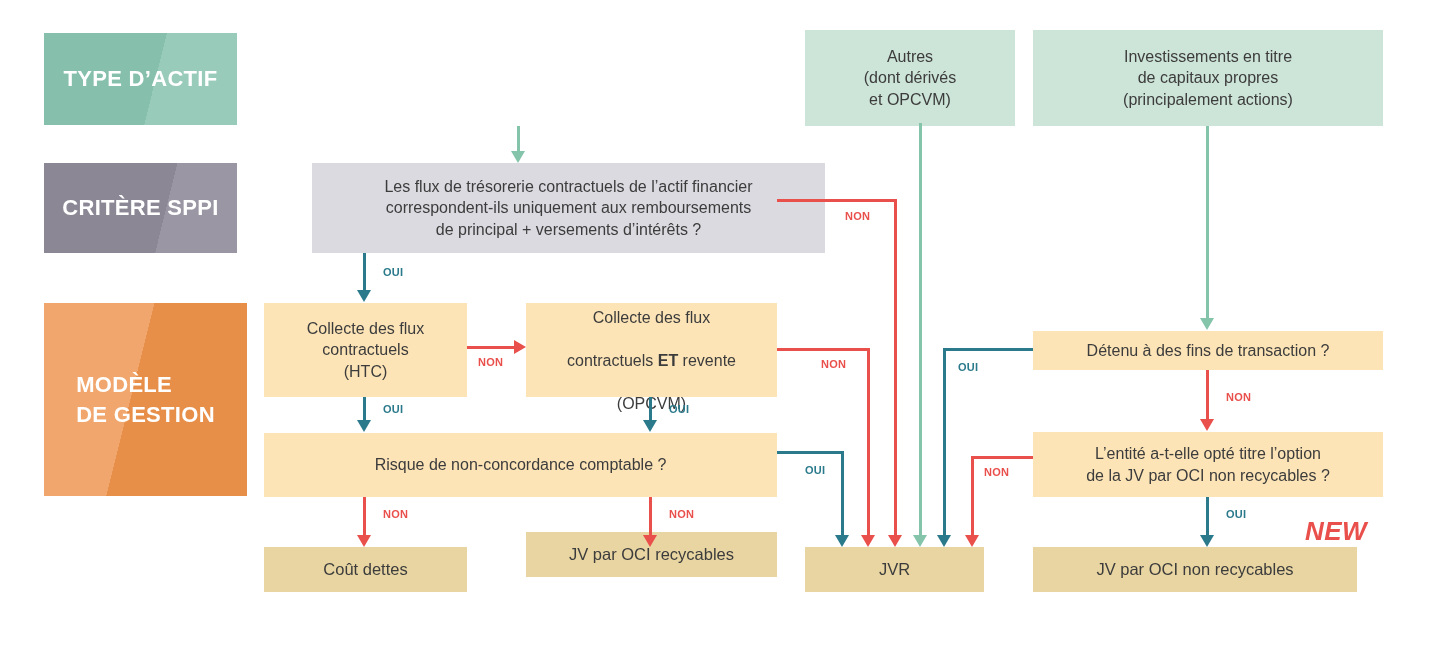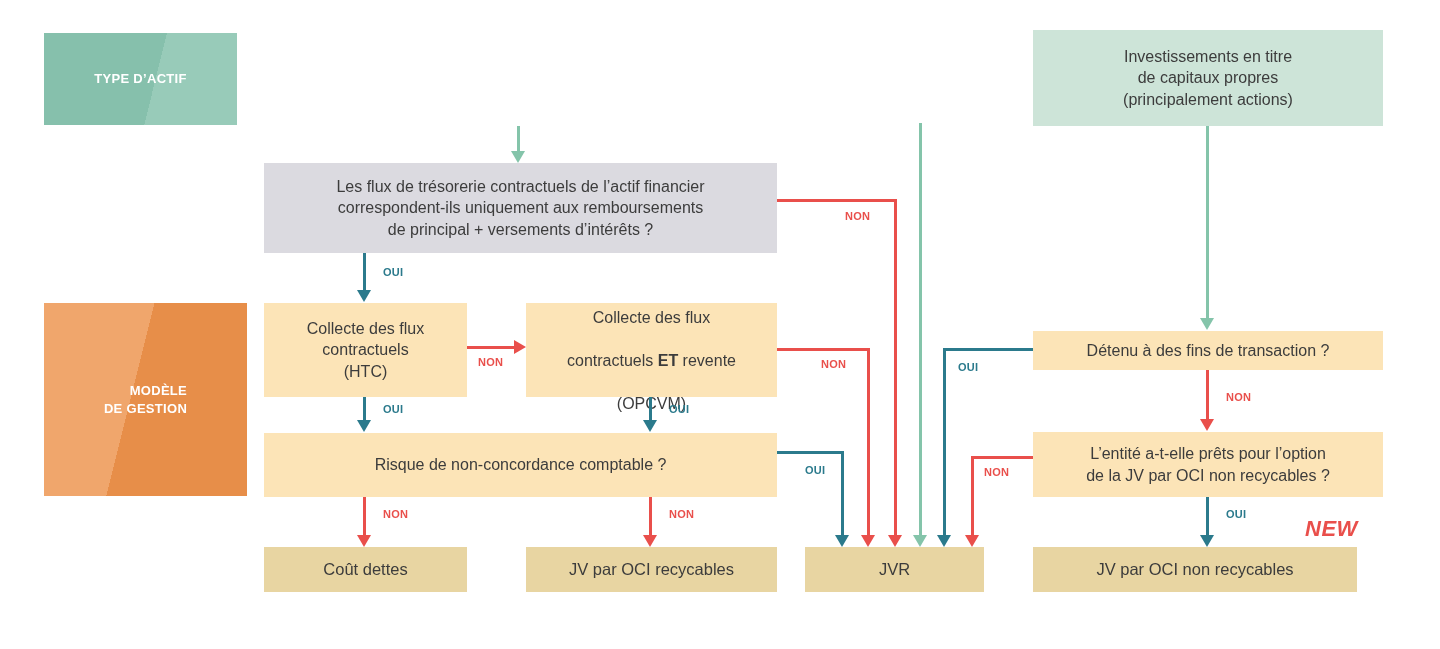--- a/index.html
+++ b/index.html
@@ -4,27 +4,27 @@
 <style>
   * { margin:0; padding:0; box-sizing:border-box; }
   html,body { background:#ffffff; }
   body { font-family:"Liberation Sans", sans-serif; }
   .canvas { position:relative; width:1440px; height:649px; background:#ffffff; overflow:hidden; }
 
   .bx { position:absolute; display:flex; align-items:center; justify-content:center;
         text-align:center; white-space:pre-line; color:var(--text-dark);
         font-size:16px; line-height:1.34; }
   .mintbx  { background:var(--mint-bg); }
-  .graybx  { background:var(--gray-bg); }
+  .graybx  { background:var(--gray-bg);margin-left:48px; }
   .peachbx { background:var(--peach-bg); }
   .tanbx   { background:var(--tan-bg); font-size:16.5px; }
 
   .rowlbl { position:absolute; display:flex; align-items:center; justify-content:center;
-            text-align:right; white-space:pre-line; color:#ffffff; font-weight:bold;
-            font-size:13px; letter-spacing:.3px; line-height:1.35; }
+            text-align:left; white-space:pre-line; color:#ffffff; font-weight:bold;
+            font-size:22px; letter-spacing:.3px; line-height:1.35; }
   .lbl-actif { background:linear-gradient(104deg, var(--lbl-teal-a) 57%, var(--lbl-teal-b) 57%); }
   .lbl-sppi  { background:linear-gradient(104deg, var(--lbl-gray-a) 62%, var(--lbl-gray-b) 62%); }
   .lbl-mdg   { background:linear-gradient(104deg, var(--lbl-orange-b) 44%, var(--lbl-orange-a) 44%); }
   .lbl-eval  { background:linear-gradient(104deg, var(--lbl-gold-b) 57%, var(--lbl-gold-a) 57%); }
 
   .ln { position:absolute; }
   .ln.red  { background:var(--red); }
   .ln.teal { background:var(--dark-teal); }
   .ln.mint { background:var(--light-teal); }
 
@@ -34,31 +34,35 @@
   .ah.down.red   { border-top-color:var(--red); }
   .ah.down.teal  { border-top-color:var(--dark-teal); }
   .ah.down.mint  { border-top-color:var(--light-teal); }
   .ah.right.red  { border-left-color:var(--red); }
 
   .clbl { position:absolute; font-weight:bold; font-size:11px; letter-spacing:.2px; }
   .clbl.oui { color:var(--dark-teal);text-align:center; }
   .clbl.non { color:var(--red); }
 
   .newbadge { position:absolute; color:var(--red); font-weight:bold; font-style:italic;
-              font-size:22px; letter-spacing:.5px; }
+              font-size:26px; letter-spacing:.5px; }
 </style>
 </head>
 <body>
 
 <div class="canvas">
 
   <div class="rowlbl lbl-actif" style="left:44px;top:33px;width:193px;height:92px">TYPE D’ACTIF</div>
+  <div class="rowlbl lbl-sppi" style="left:44px;top:163px;width:193px;height:90px">CRITÈRE SPPI</div>
   <div class="rowlbl lbl-mdg" style="left:44px;top:303px;width:203px;height:193px">MODÈLE
 DE GESTION</div>
 
+  <div class="bx mintbx" style="left:805px;top:30px;width:210px;height:96px">Autres
+(dont dérivés
+et OPCVM)</div>
   <div class="bx mintbx" style="left:1033px;top:30px;width:350px;height:96px">Investissements en titre
 de capitaux propres
 (principalement actions)</div>
 
   <div class="bx graybx" style="left:264px;top:163px;width:513px;height:90px">Les flux de trésorerie contractuels de l’actif financier
 correspondent-ils uniquement aux remboursements
 de principal + versements d’intérêts ?</div>
 
   <div class="bx peachbx" style="left:264px;top:303px;width:203px;height:94px">Collecte des flux
 contractuels
@@ -67,25 +71,25 @@
   <div class="bx peachbx" style="left:526px;top:303px;width:251px;height:94px">
     <div>
       <span>Collecte des flux</span><br>
       <span>contractuels </span><b>ET</b><span> revente</span><br>
       <span>(OPCVM)</span>
     </div>
   </div>
 
   <div class="bx peachbx" style="left:264px;top:433px;width:513px;height:64px">Risque de non-concordance comptable ?</div>
   <div class="bx peachbx" style="left:1033px;top:331px;width:350px;height:39px">Détenu à des fins de transaction ?</div>
-  <div class="bx peachbx" style="left:1033px;top:432px;width:350px;height:65px">L’entité a-t-elle prêts pour l’option
+  <div class="bx peachbx" style="left:1033px;top:432px;width:350px;height:65px">L’entité a-t-elle opté titre l’option
 de la JV par OCI non recycables ?</div>
 
   <div class="bx tanbx" style="left:264px;top:547px;width:203px;height:45px">Coût dettes</div>
-  <div class="bx tanbx" style="left:526px;top:547px;width:251px;height:45px">JV par OCI recycables</div>
+  <div class="bx tanbx" style="left:526px;top:532px;width:251px;height:45px">JV par OCI recycables</div>
   <div class="bx tanbx" style="left:805px;top:547px;width:179px;height:45px">JVR</div>
   <div class="bx tanbx" style="left:1033px;top:547px;width:324px;height:45px">JV par OCI non recycables</div>
 
   <div class="newbadge" style="left:1305px;top:516px">NEW</div>
 
   <div class="ln mint" style="left:517px;top:126px;width:3px;height:26px"></div>
   <div class="ah down mint" style="left:511px;top:151px"></div>
 
   <div class="ln mint" style="left:919px;top:123px;width:3px;height:413px"></div>
   <div class="ah down mint" style="left:913px;top:535px"></div>

